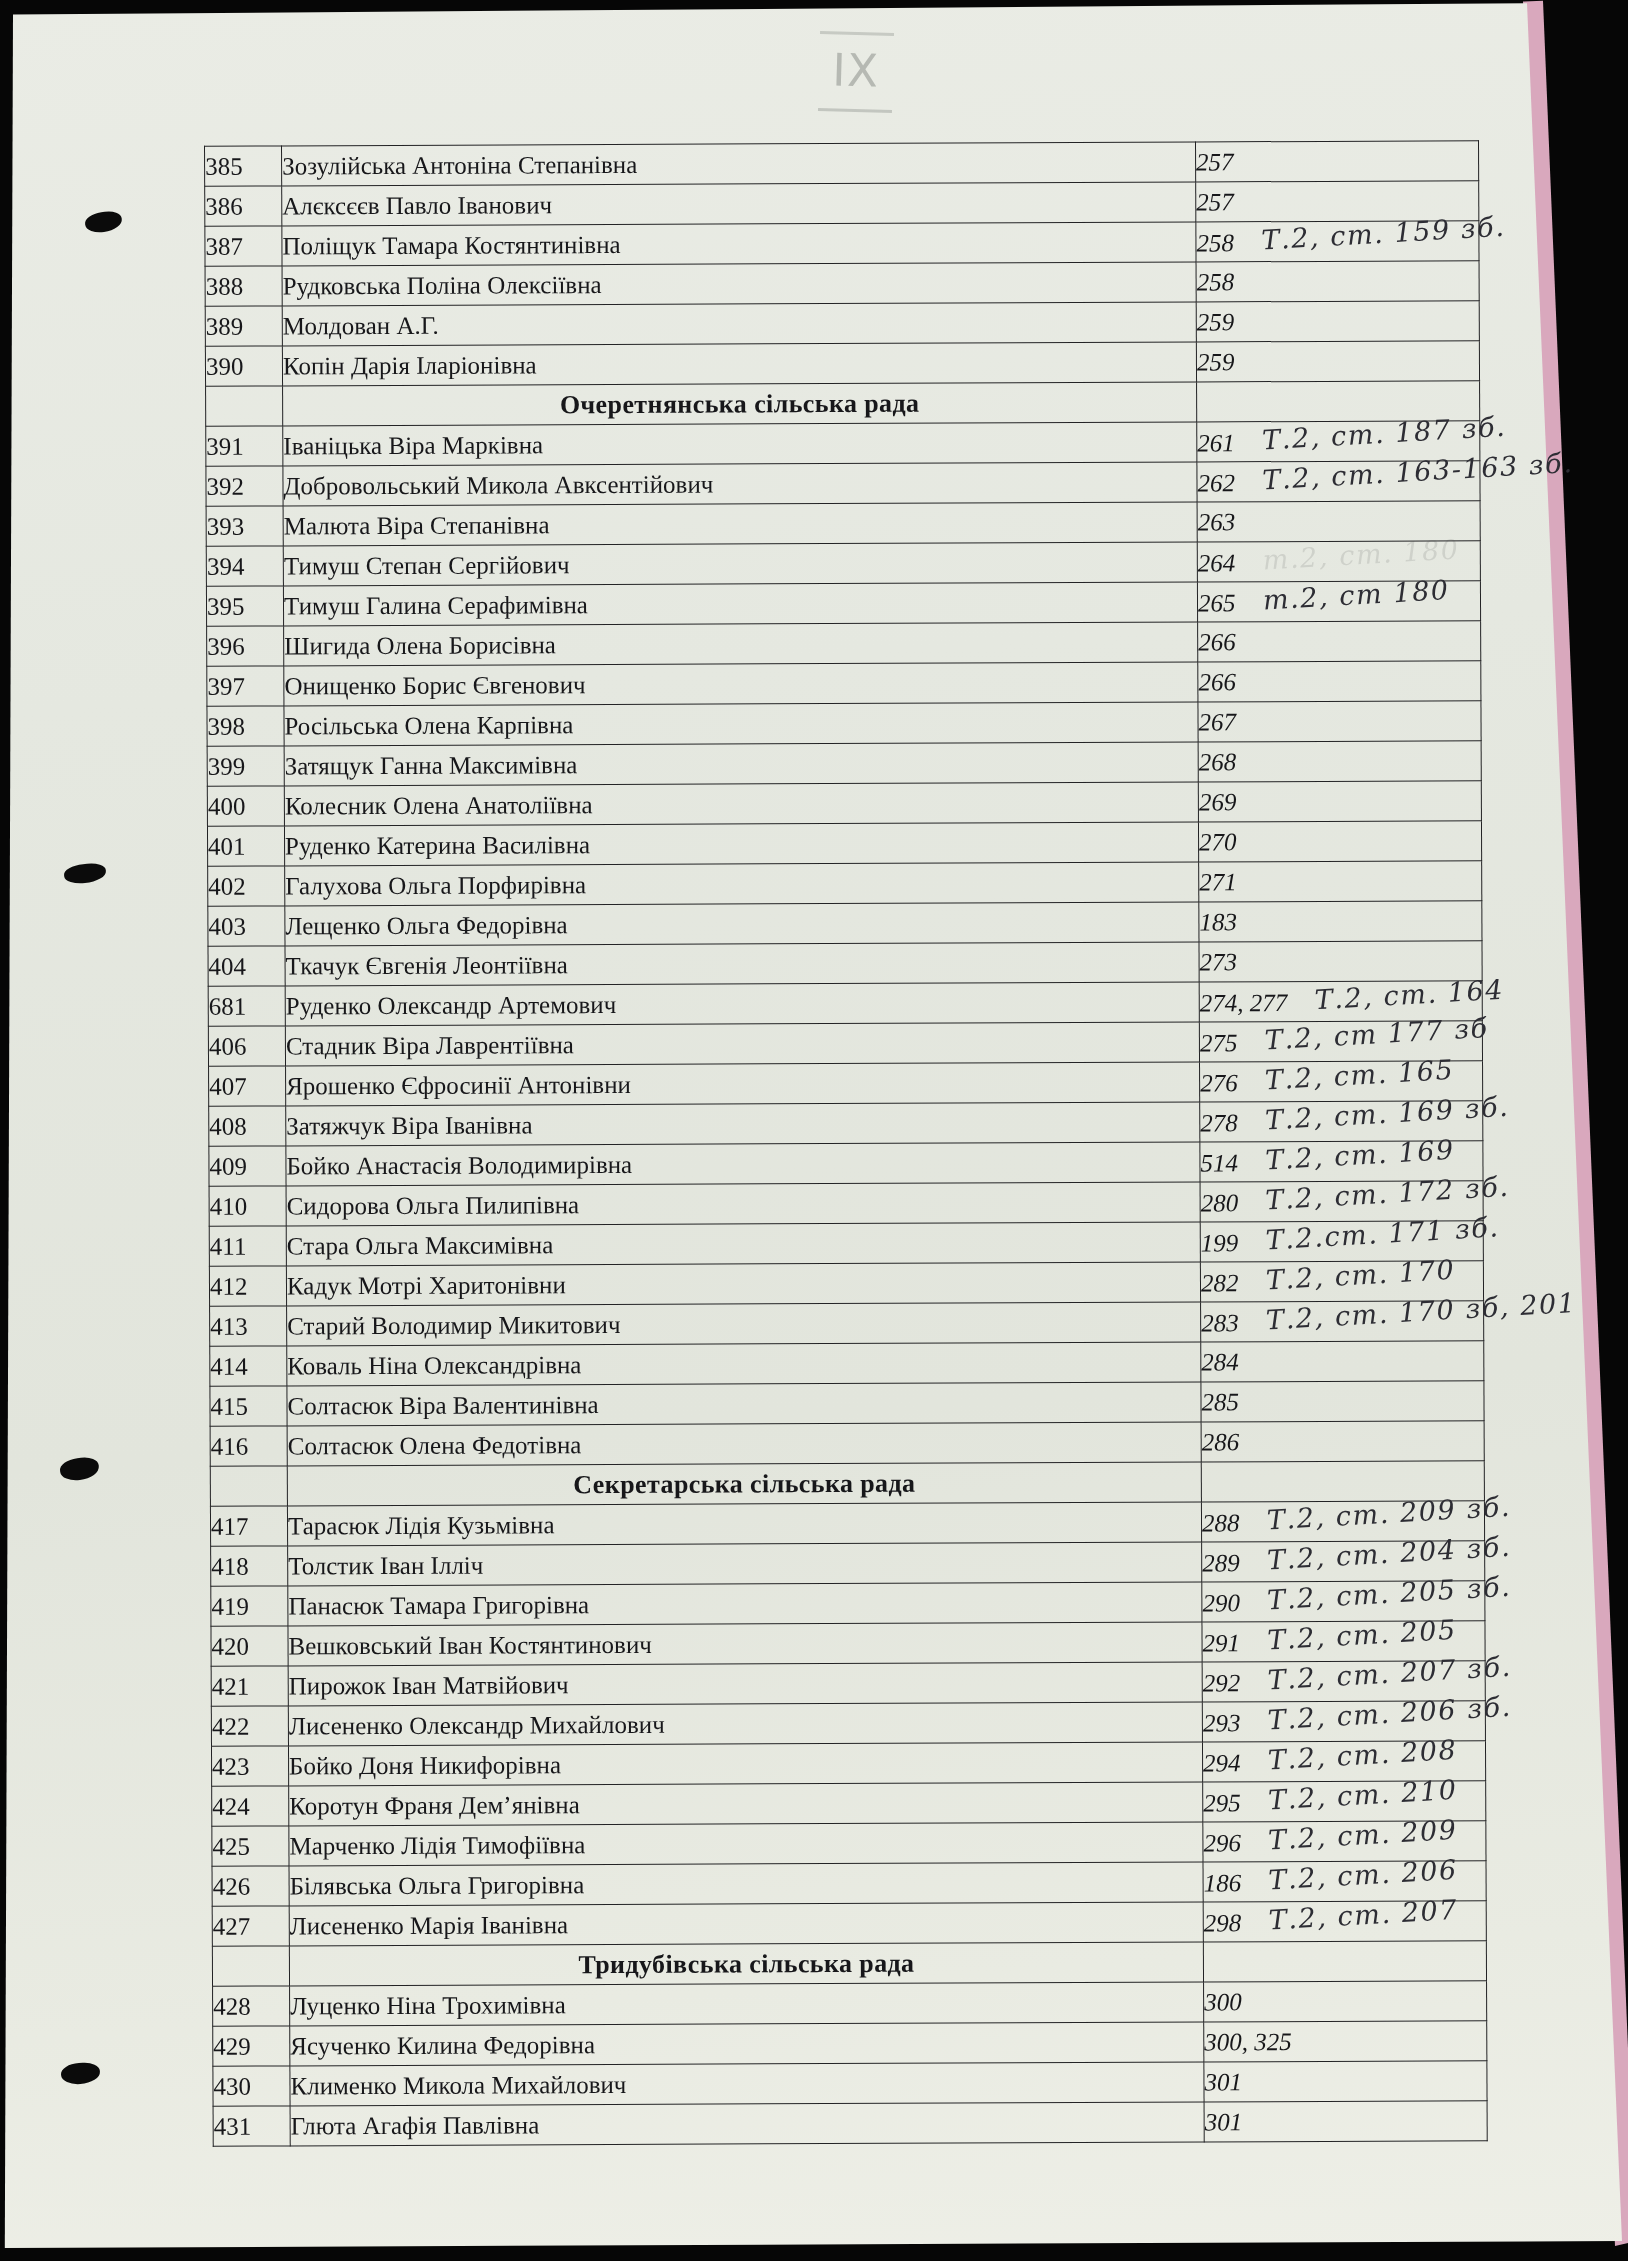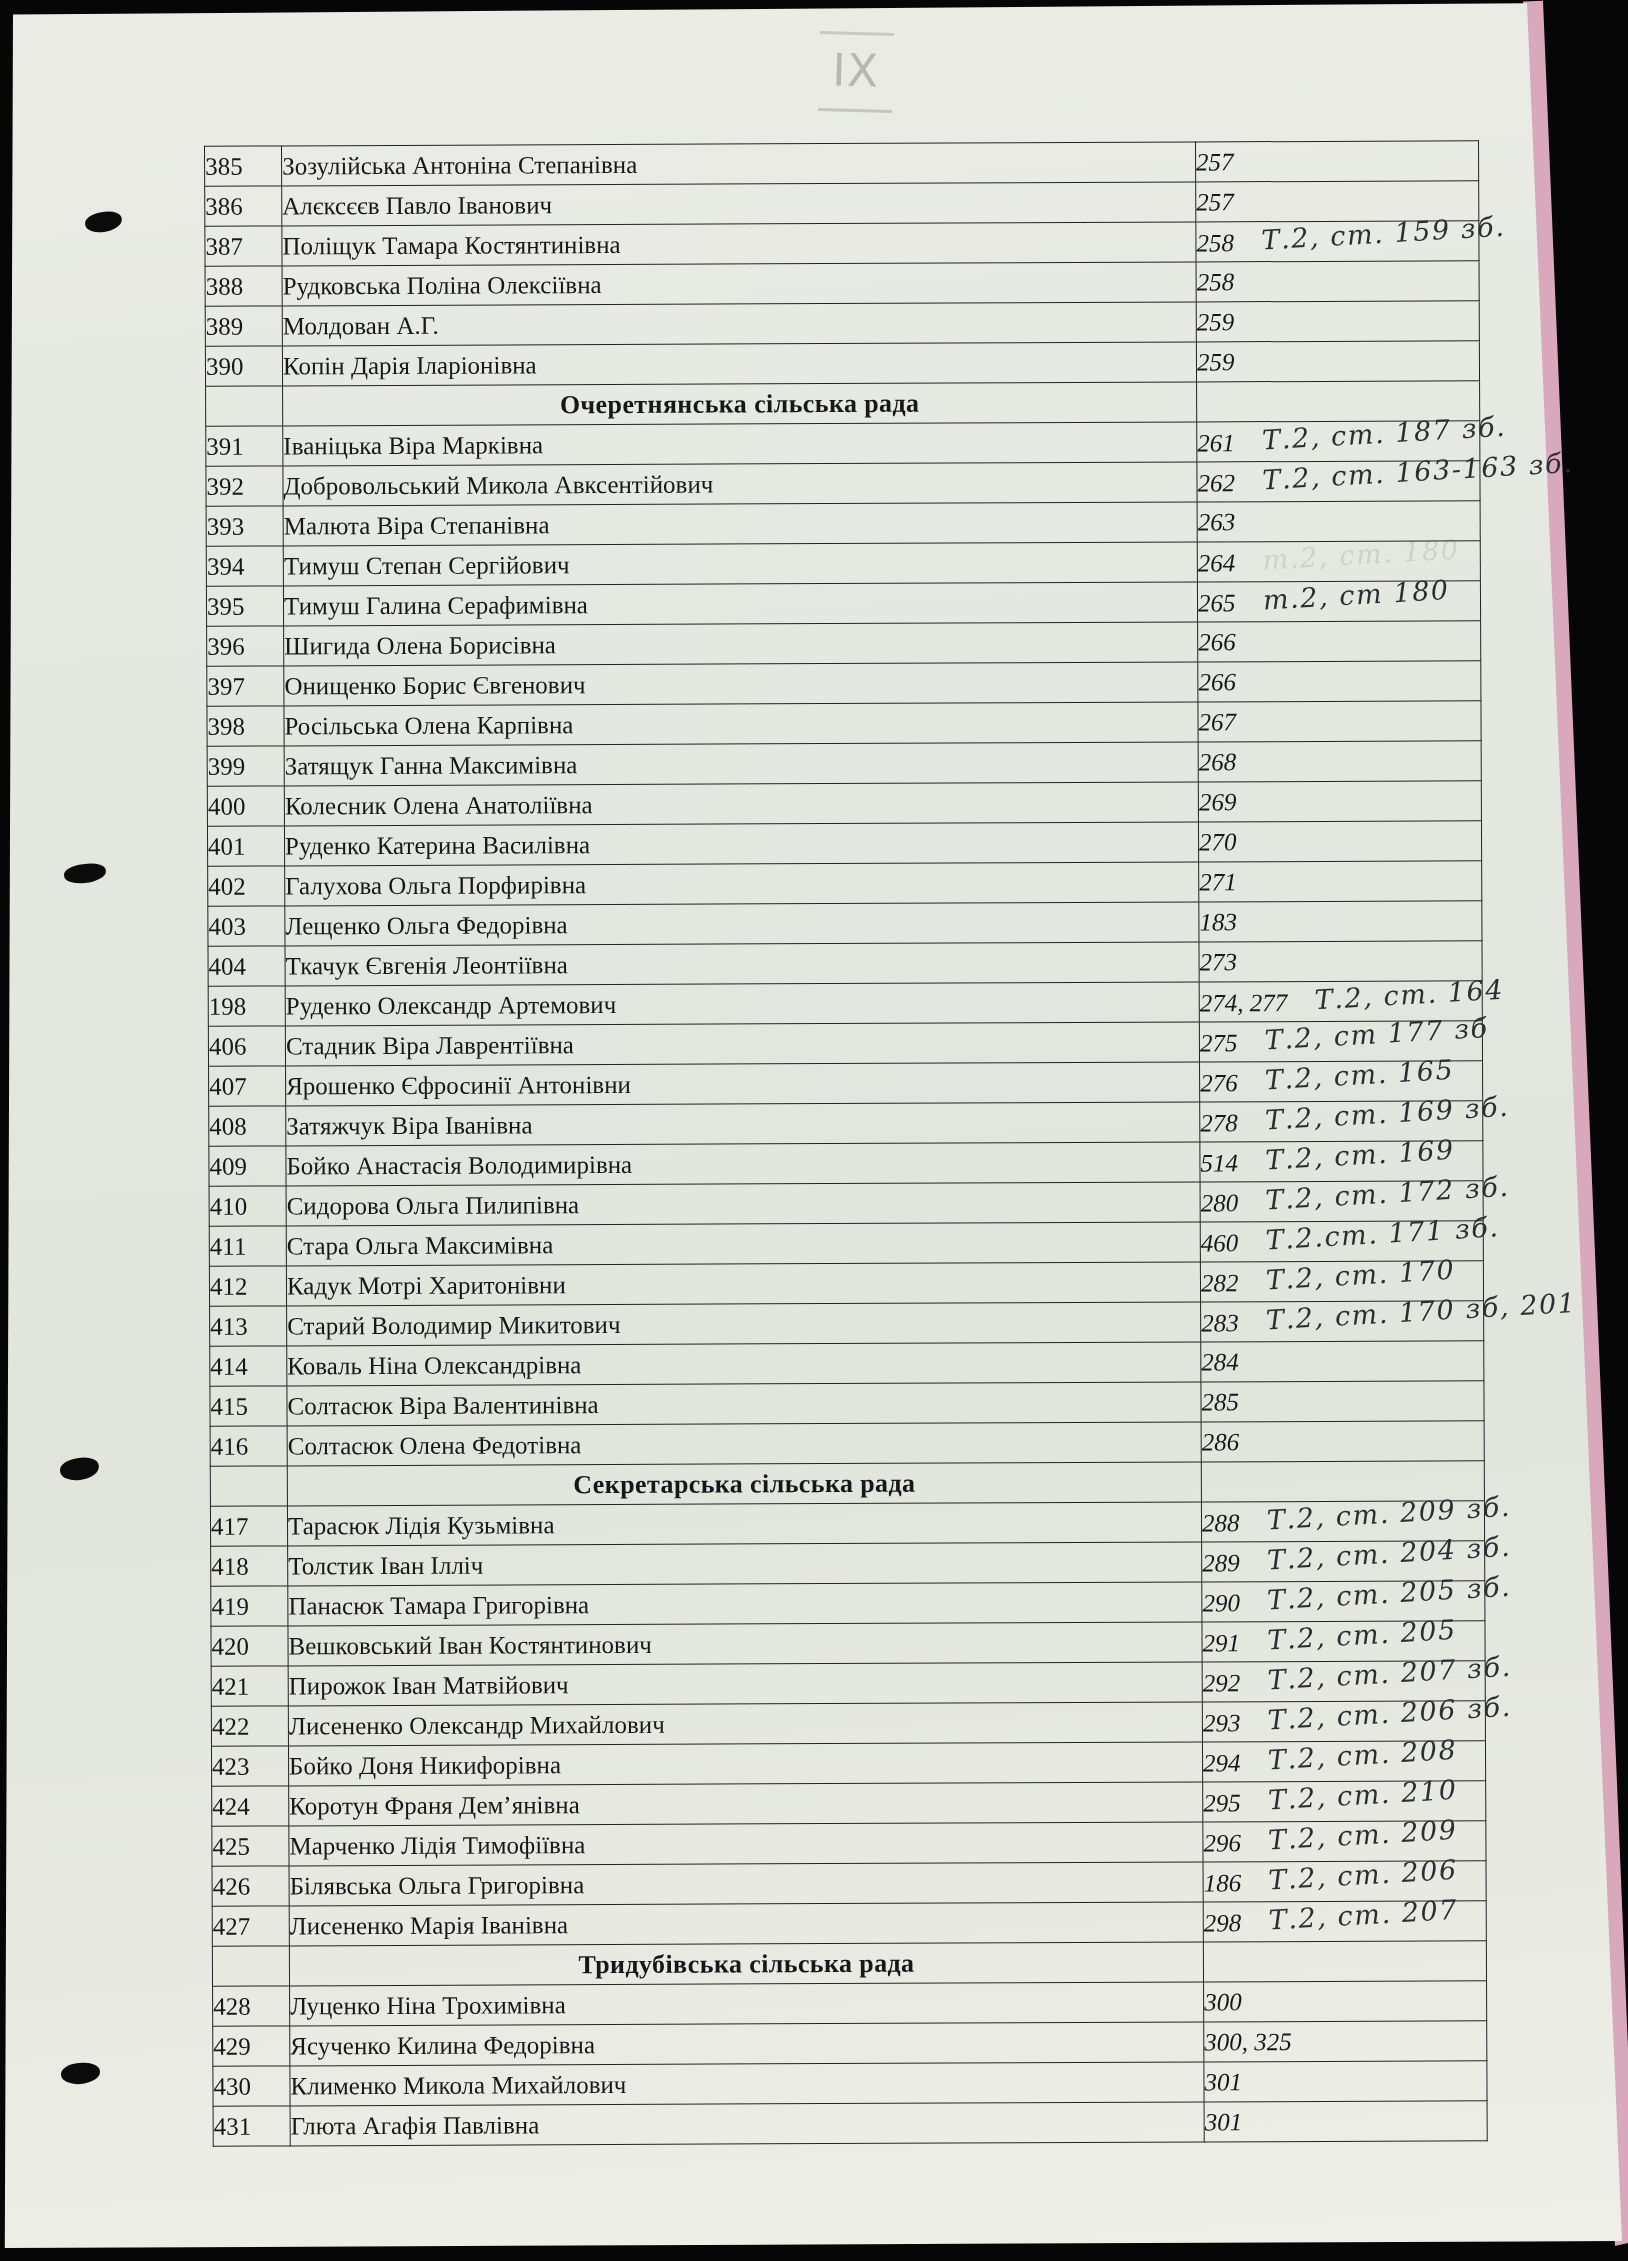--- a/index.html
+++ b/index.html
@@ -202,21 +202,21 @@
         <td class="num">403</td>
         <td class="name">Лещенко Ольга Федорівна</td>
         <td class="page"><span class="pageno">183</span></td>
       </tr>
       <tr>
         <td class="num">404</td>
         <td class="name">Ткачук Євгенія Леонтіївна</td>
         <td class="page"><span class="pageno">273</span></td>
       </tr>
       <tr>
-        <td class="num">198</td>
+        <td class="num">681</td>
         <td class="name">Руденко Олександр Артемович</td>
         <td class="page"><span class="pageno">274, 277</span><span class="hw">Т.2, ст. 164</span></td>
       </tr>
       <tr>
         <td class="num">406</td>
         <td class="name">Стадник Віра Лаврентіївна</td>
         <td class="page"><span class="pageno">275</span><span class="hw">Т.2, ст 177 зб</span></td>
       </tr>
       <tr>
         <td class="num">407</td>
@@ -234,21 +234,21 @@
         <td class="page"><span class="pageno">514</span><span class="hw">Т.2, ст. 169</span></td>
       </tr>
       <tr>
         <td class="num">410</td>
         <td class="name">Сидорова Ольга Пилипівна</td>
         <td class="page"><span class="pageno">280</span><span class="hw">Т.2, ст. 172 зб.</span></td>
       </tr>
       <tr>
         <td class="num">411</td>
         <td class="name">Стара Ольга Максимівна</td>
-        <td class="page"><span class="pageno">460</span><span class="hw">Т.2.ст. 171 зб.</span></td>
+        <td class="page"><span class="pageno">199</span><span class="hw">Т.2.ст. 171 зб.</span></td>
       </tr>
       <tr>
         <td class="num">412</td>
         <td class="name">Кадук Мотрі Харитонівни</td>
         <td class="page"><span class="pageno">282</span><span class="hw">Т.2, ст. 170</span></td>
       </tr>
       <tr>
         <td class="num">413</td>
         <td class="name">Старий Володимир Микитович</td>
         <td class="page"><span class="pageno">283</span><span class="hw">Т.2, ст. 170 зб, 201</span></td>

